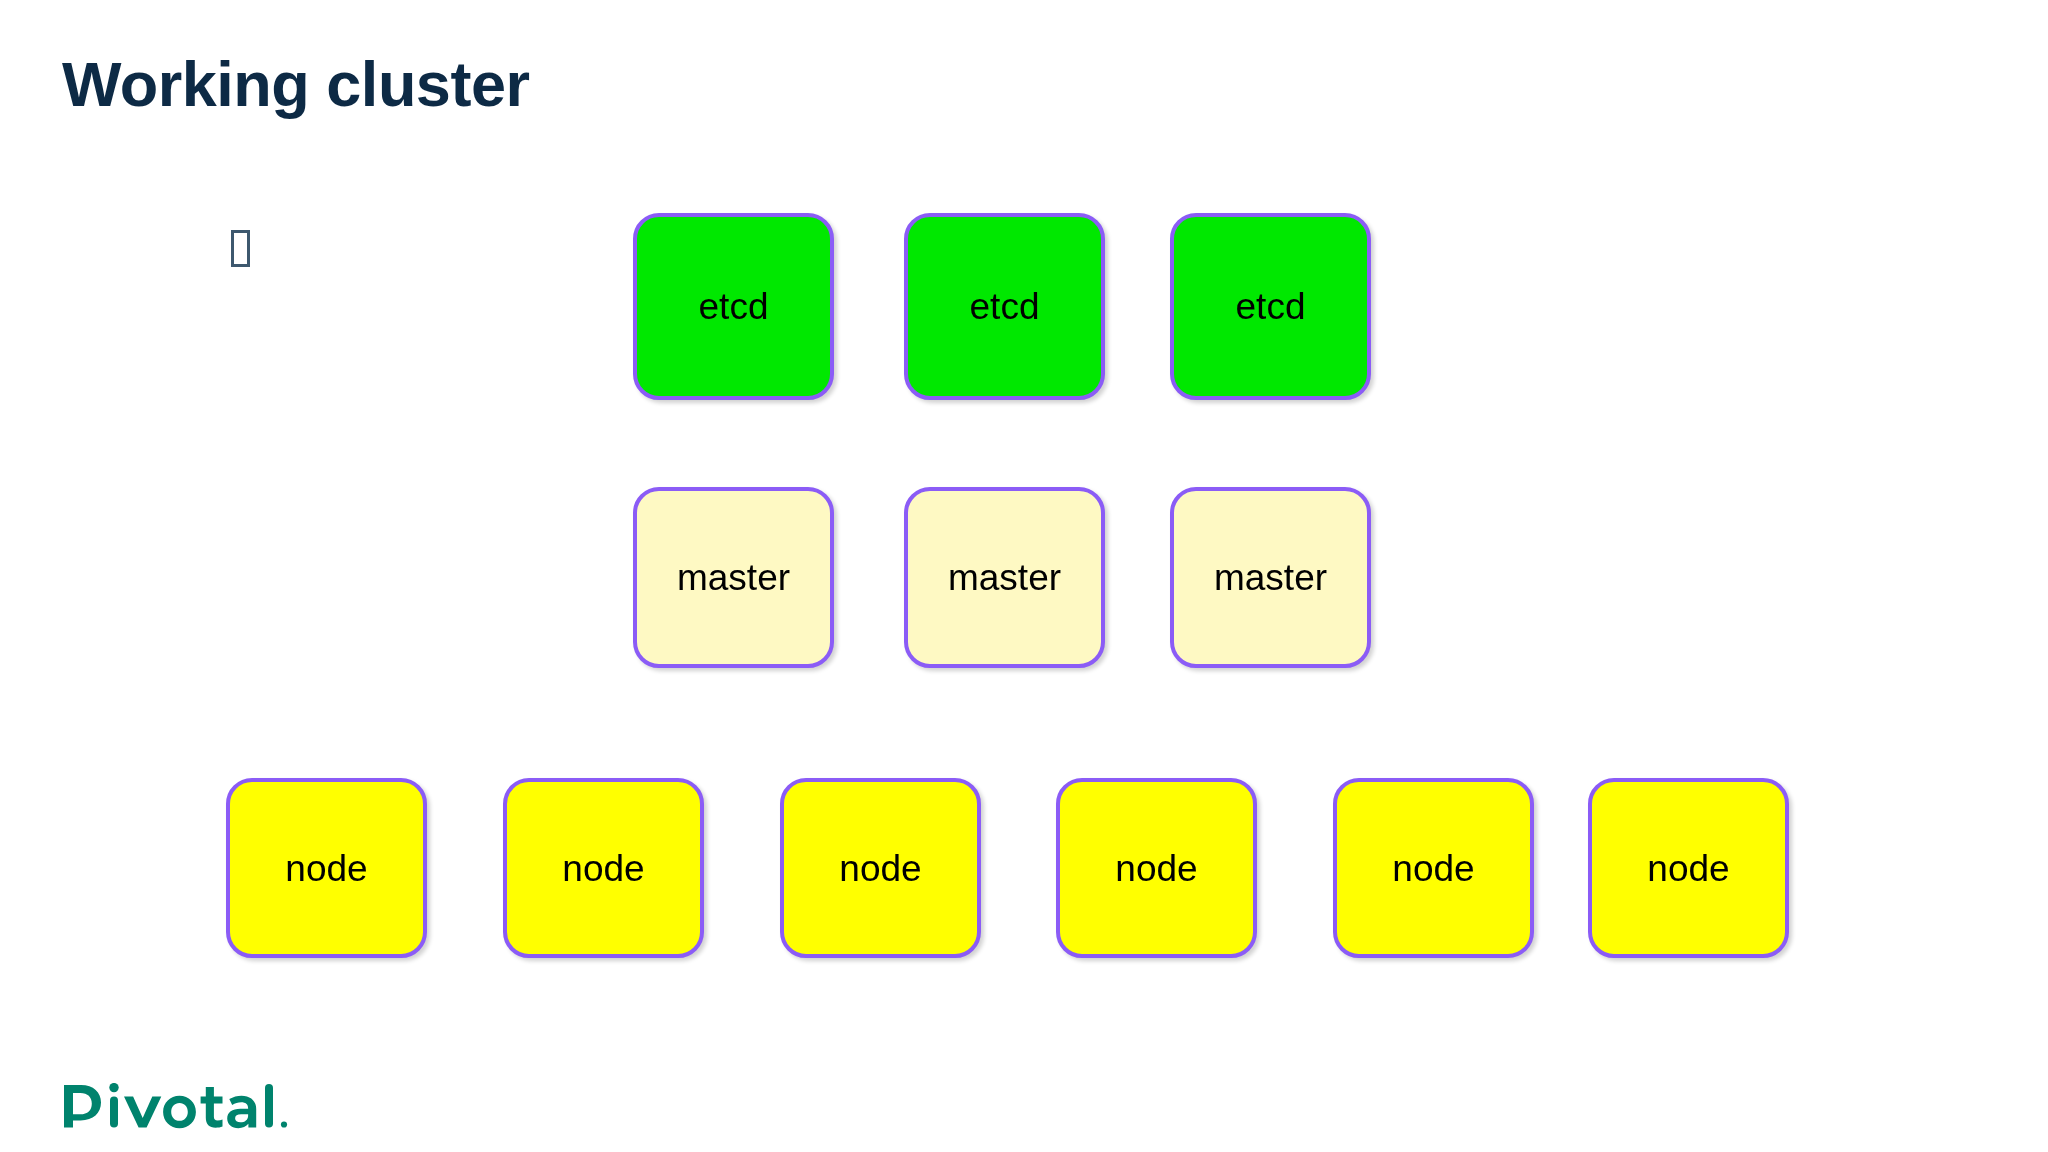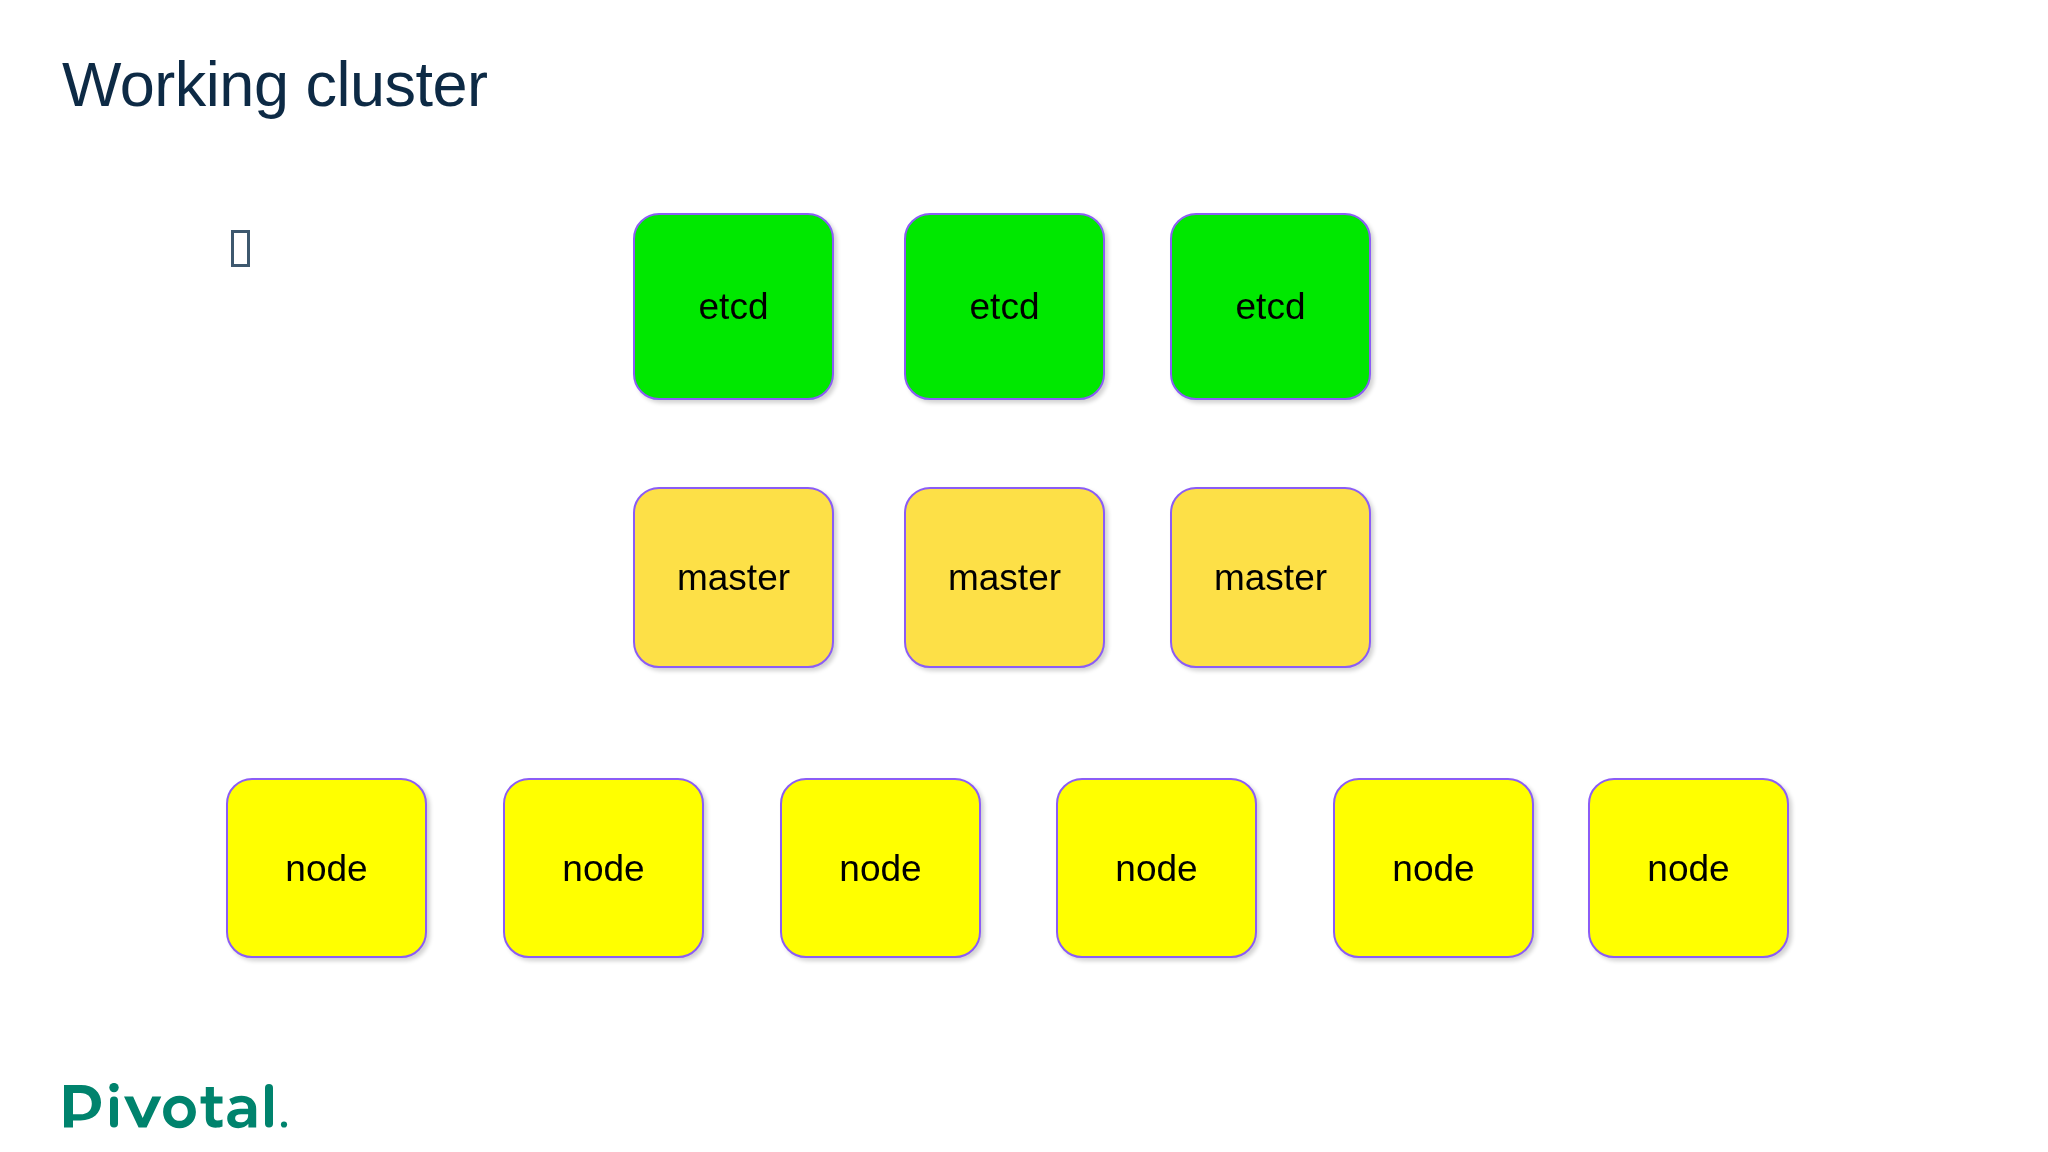--- a/index.html
+++ b/index.html
@@ -23,21 +23,21 @@
     height: 1152px;
     background: #ffffff;
   }
 
   
   .slide-title {
     position: absolute;
     left: 62px;
     top: 48px;
     font-size: 63px;
-    font-weight: normal;
+    font-weight: bold;
     letter-spacing: -0.5px;
     color: #0d2a45;
     font-family: "Liberation Sans", sans-serif;
     white-space: nowrap;
     line-height: 1.15;
   }
 
   
   .tofu-glyph {
     position: absolute;
@@ -53,36 +53,36 @@
   .diagram {
     position: absolute;
     left: 0;
     top: 0;
     width: 2048px;
     height: 1152px;
   }
 
   .node-box {
     position: absolute;
-    border: 2px solid #8b5cf6;
+    border: 4px solid #8b5cf6;
     border-radius: 26px;
     box-shadow: 3px 3px 4px rgba(0,0,0,0.18);
     display: flex;
     align-items: center;
     justify-content: center;
     color: #000000;
     font-family: "Liberation Sans", sans-serif;
     font-size: 37px;
     font-weight: normal;
     line-height: 1;
     user-select: none;
   }
 
   .node-box.etcd   { background: #00e800; }
-  .node-box.master { background: #fde047; }
+  .node-box.master { background: #fef9c3; }
   .node-box.node   { background: #ffff00; margin-left: 20px; }
 
   
   .brand-logo {
     position: absolute;
     left: 60px;
     top: 1083px;
     height: 46px;
     display: flex;
     align-items: flex-end;

